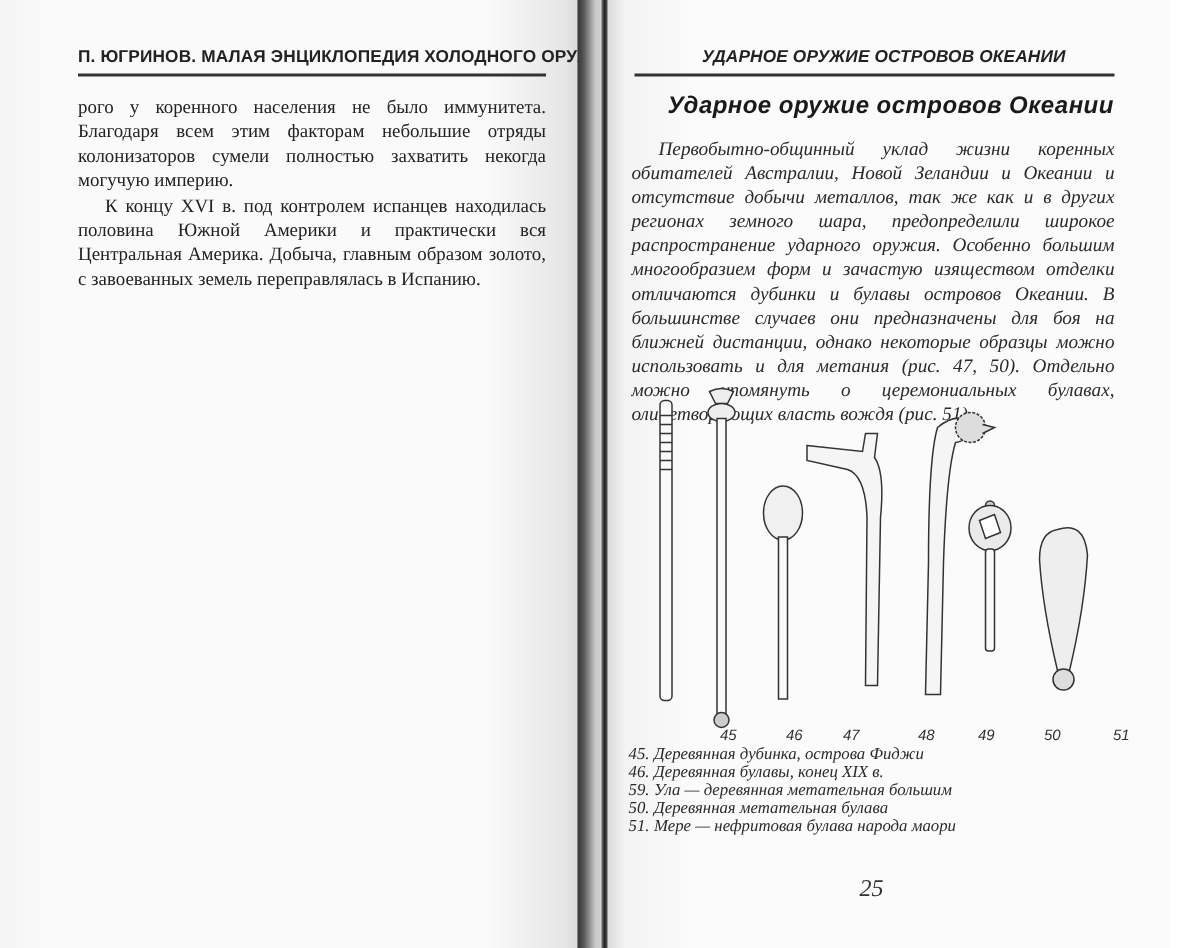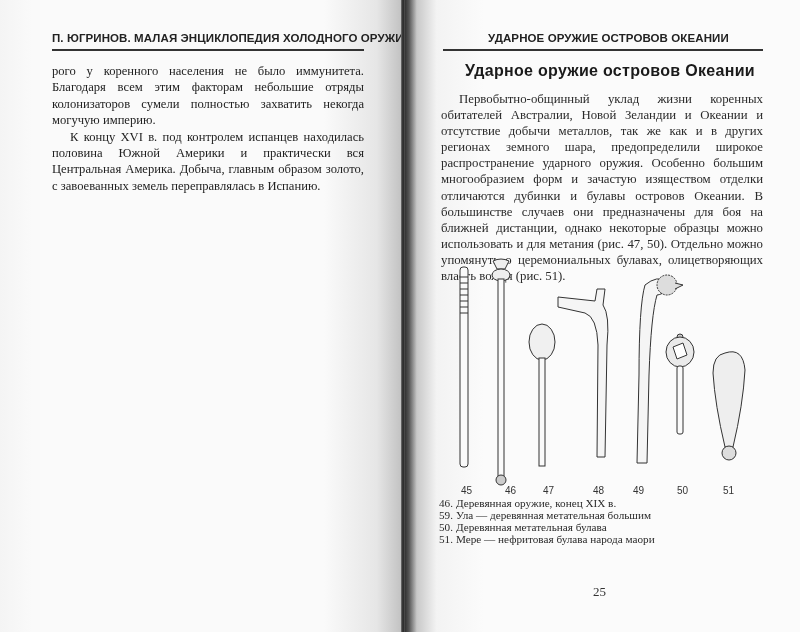--- a/index.html
+++ b/index.html
@@ -1,37 +1,37 @@
 <!DOCTYPE html>
 <html><head>
 <meta charset="utf-8">
 <style>
   html, body { margin:0; padding:0; }
   body { width:800px; height:632px; background:#fff; position:relative; overflow:hidden; font-family:"Liberation Serif", serif; color:#222; }
   .page { position:absolute; top:0; height:632px; background:#fdfdfd; }
   .left { left:0; width:405px; background:linear-gradient(to right,#f4f4f4 0%,#fafafa 8%,#fafafa 80%,#e6e6e6 93%,#bdbdbd 100%); }
-  .right { left:405px; width:395px; background:linear-gradient(to right,#333 0%,#555 1%,#c8c8c8 3%,#f3f3f3 8%,#fbfbfb 20%,#fbfbfb 100%); }
+  .right { left:385px; width:395px; background:linear-gradient(to right,#333 0%,#555 1%,#c8c8c8 3%,#f3f3f3 8%,#fbfbfb 20%,#fbfbfb 100%);font-style:italic; }
   .running-head { position:absolute; top:32px; font-family:"Liberation Sans", sans-serif; font-weight:bold; font-size:11.5px; letter-spacing:0.1px; color:#222; white-space:nowrap; }
   .rule { position:absolute; height:1.6px; background:#333; }
   .left .running-head { left:52px; }
   .left .rule { left:52px; top:49px; width:312px; }
   .right .running-head { left:83px; }
   .right .rule { left:38px; top:49px; width:320px; }
   .italic-text { position:absolute; left:52px; top:63px; width:312px; font-size:12.6px; line-height:16.4px; text-align:justify; }
   .italic-text p { margin:0; }
   .italic-text p.indent { text-indent:18px; }
   .section-title { position:absolute; left:60px; top:62px; font-family:"Liberation Sans", sans-serif; font-weight:bold; font-size:16px; letter-spacing:0.3px; color:#1a1a1a; white-space:nowrap; }
   .body-text { position:absolute; left:36px; top:91px; width:322px; font-size:12.8px; line-height:16.1px; text-align:justify; color:#2a2a2a; }
   .body-text p { margin:0; text-indent:18px; }
   .figure { position:absolute; left:20px; top:255px; width:340px; height:235px; }
-  .fig-num { position:absolute; top:485px; font-family:"Liberation Sans", sans-serif; font-size:10px; color:#333; }
+  .fig-num { position:absolute; top:485px; font-family:"Liberation Sans", sans-serif; font-size:10px; color:#333;margin-left:39px; }
   .captions { position:absolute; left:34px; top:497px; font-size:11.2px; line-height:12px; color:#2a2a2a; }
   .captions .row { white-space:nowrap; }
   .captions .num { display:inline-block; width:17px; }
-  .page-number { position:absolute; left:188px; top:584px; font-size:13px; color:#333; }
+  .page-number { position:absolute; left:188px; top:584px; font-size:16px; color:#333; }
   .spine { position:absolute; left:401px; top:0; width:4px; height:632px; background:linear-gradient(to right,#777,#222,#555); }
 </style>
 </head>
 <body>
 
 <div class="page left">
   <div class="running-head">П. ЮГРИНОВ. МАЛАЯ ЭНЦИКЛОПЕДИЯ ХОЛОДНОГО ОРУЖИЯ</div>
   <div class="rule"></div>
   <div class="italic-text">
     <p>рого у коренного населения не было иммунитета. Благодаря всем этим факторам небольшие отряды колонизаторов сумели полностью захватить некогда могучую империю.</p>
@@ -97,21 +97,22 @@
 
   <div class="fig-num" style="left:56px">45</div>
   <div class="fig-num" style="left:100px">46</div>
   <div class="fig-num" style="left:138px">47</div>
   <div class="fig-num" style="left:188px">48</div>
   <div class="fig-num" style="left:228px">49</div>
   <div class="fig-num" style="left:272px">50</div>
   <div class="fig-num" style="left:318px">51</div>
 
   <div class="captions">
-    <div class="row"><span class="num">46.</span><span>Деревянная оружие, конец XIX в.</span></div>
+    <div class="row"><span class="num">45.</span><span>Деревянная дубинка, острова Фиджи</span></div>
+    <div class="row"><span class="num">46.</span><span>Деревянная булавы, конец XIX в.</span></div>
     <div class="row"><span class="num">59.</span><span>Ула — деревянная метательная большим</span></div>
     <div class="row"><span class="num">50.</span><span>Деревянная метательная булава</span></div>
     <div class="row"><span class="num">51.</span><span>Мере — нефритовая булава народа маори</span></div>
   </div>
 
   <div class="page-number">25</div>
 </div>
 
 <div class="spine"></div>
 

